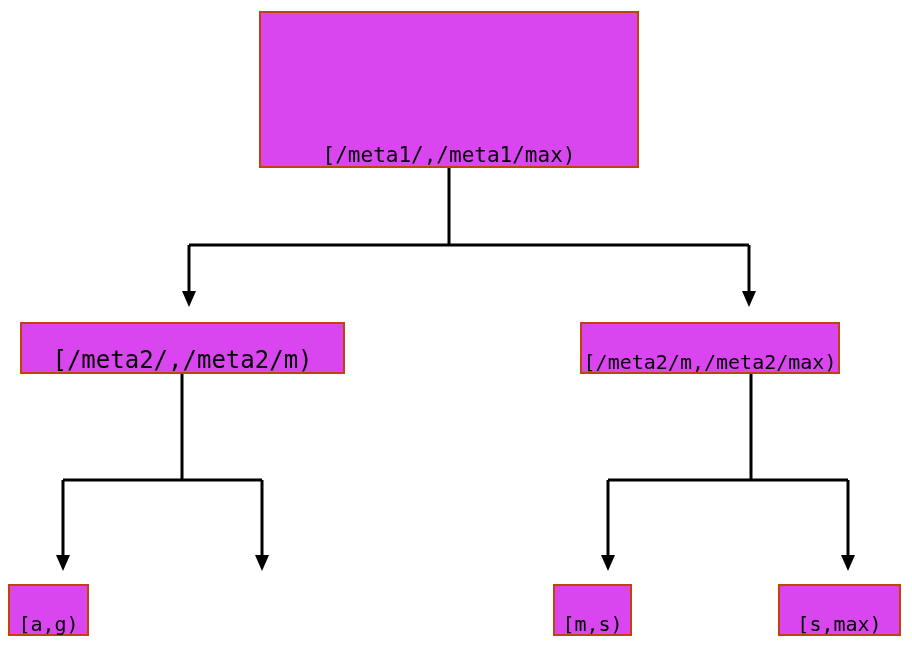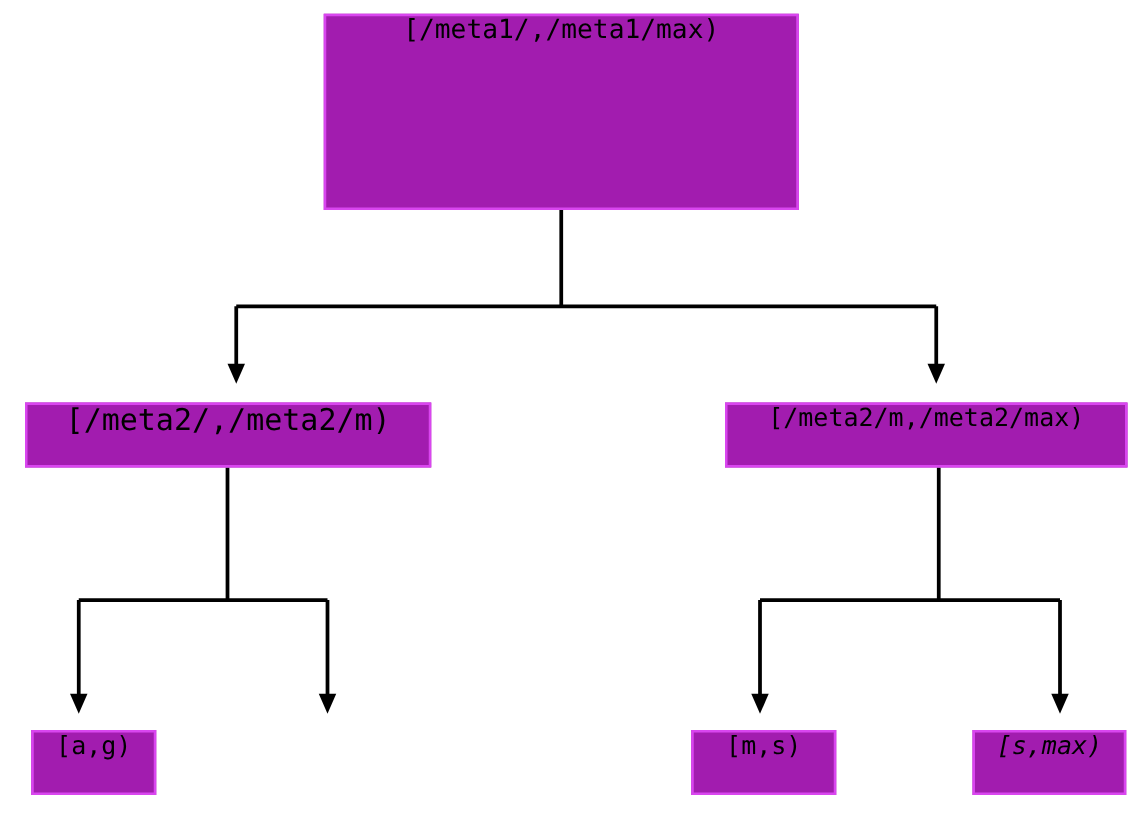--- a/index.html
+++ b/index.html
@@ -18,24 +18,24 @@
   #edges {
     position: absolute;
     left: 0;
     top: 0;
     width: 912px;
     height: 652px;
   }
   .node {
     position: absolute;
     box-sizing: border-box;
-    border: 2px solid #d946ef;
-    background: #a21caf;
+    border: 2px solid #c2410c;
+    background: #d946ef;
     display: flex;
-    align-items: flex-start;
+    align-items: flex-end;
     justify-content: center;
     color: #000000;
     white-space: pre;
     letter-spacing: 0px;
   }
   .node-label {
     display: block;
     line-height: 1;
   }
   .node-root {
@@ -48,33 +48,33 @@
   .node-mid-left {
     left: 20px;
     top: 322px;
     width: 325px;
     height: 52px;
     font-size: 24px;
   }
   .node-mid-right {
     left: 580px;
     top: 322px;
-    width: 322px;
+    width: 260px;
     height: 52px;
     font-size: 20px;
   }
   .node-leaf {
     top: 584px;
     height: 52px;
     font-size: 20px;
   }
-  .leaf-1 { left: 25px;   width: 100px; }
+  .leaf-1 { left: 8px;   width: 81px; }
   .leaf-2 { left: 205px; width: 99px; }
-  .leaf-3 { left: 553px; width: 116px; }
-  .leaf-4 { left: 778px; width: 123px; font-style: italic; }
+  .leaf-3 { left: 553px; width: 79px; }
+  .leaf-4 { left: 778px; width: 123px; }
 </style>
 </head>
 <body>
 
 <div id="canvas">
 
   <svg id="edges" viewBox="0 0 912 652" width="912" height="652" xmlns="http://www.w3.org/2000/svg">
     <defs>
       <marker id="arrow-down" markerWidth="14" markerHeight="16" refX="7" refY="15" orient="auto-start-reverse" markerUnits="userSpaceOnUse">
         <path d="M 0 0 L 14 0 L 7 15 Z" fill="#000000"></path>

